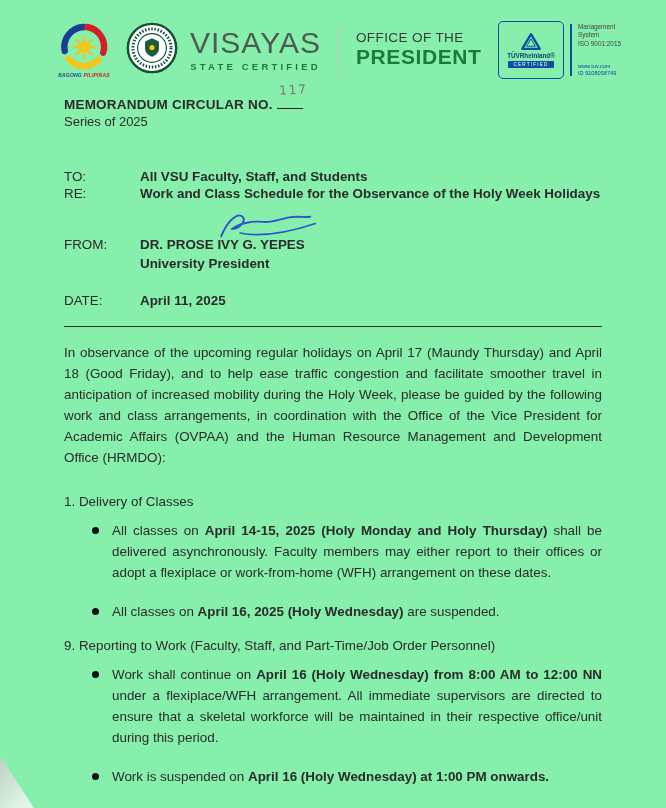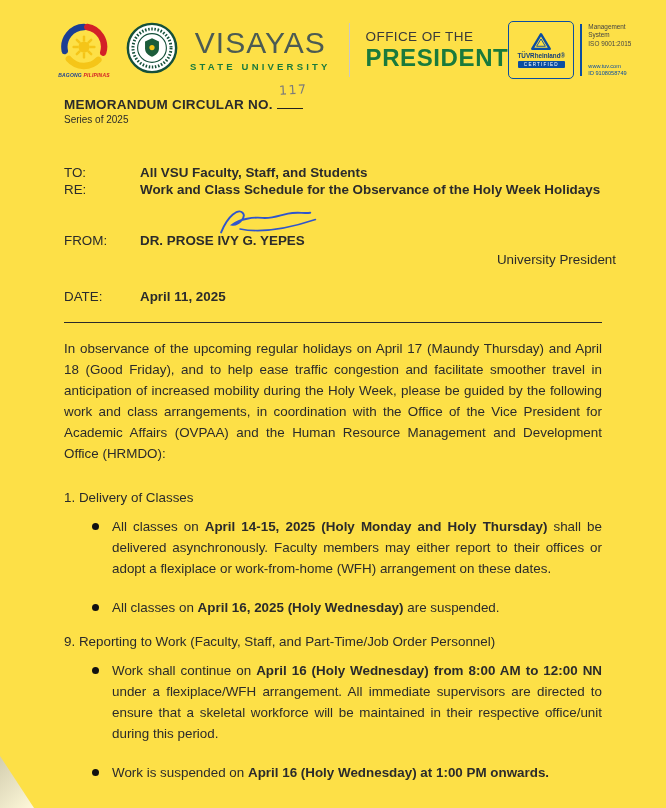--- a/index.html
+++ b/index.html
@@ -6,57 +6,57 @@
     --green:#1a7a3c;
     --tuv-blue:#0b4ea2;
     --ink:#2b2b2b;
     --signature-blue:#2f55cc;
     --seal-green:#15503a;
     --wordmark-gray:#4c5b53;
   }
   *{box-sizing:border-box;margin:0;padding:0;}
   html,body{margin:0;}
   body{width:666px;height:808px;background:#e9e9e9;font-family:"Liberation Sans",sans-serif;}
-  .page{position:relative;width:666px;height:808px;background:#fde047;color:var(--ink);overflow:hidden;}
+  .page{position:relative;width:666px;height:808px;background:#86efac;color:var(--ink);overflow:hidden;}
 
   
   .letterhead{display:flex;align-items:center;height:88px;padding:12px 26px 0 54px;}
   .lh-bagong{display:flex;flex-direction:column;align-items:center;width:60px;flex:none;}
   .lh-caption{font-size:5px;font-weight:bold;font-style:italic;white-space:nowrap;margin-top:1px;letter-spacing:.2px;}
   .lh-caption .w1{color:#1b3e94;} .lh-caption .w2{color:#d32027;}
   .lh-seal{margin-left:12px;flex:none;}
   .lh-wordmark{margin-left:12px;display:flex;flex-direction:column;align-items:center;flex:none;}
   .lh-wordmark .big{font-size:30px;line-height:1;color:var(--wordmark-gray);letter-spacing:1px;font-weight:500;}
   .lh-wordmark .sub{font-size:9.5px;color:var(--green);letter-spacing:3.2px;font-weight:bold;margin-top:3px;}
   .lh-vline{width:1px;height:54px;background:#c9c9c9;margin:0 16px 0 18px;flex:none;}
   .lh-office{flex:none;}
   .lh-office .l1{font-size:13.5px;color:#3a3a3a;letter-spacing:.4px;}
-  .lh-office .l2{font-size:24px;font-weight:bold;color:var(--green);letter-spacing:.6px;line-height:1.15;}
+  .lh-office .l2{font-size:21px;font-weight:bold;color:var(--green);letter-spacing:.6px;line-height:1.15;}
   .badge{margin-left:auto;display:flex;align-items:stretch;height:58px;flex:none;}
   .badge-box{border:1.6px solid var(--tuv-blue);border-radius:5px;width:66px;display:flex;flex-direction:column;align-items:center;justify-content:center;padding:2px;}
   .tuv-brand{font-size:6.3px;font-weight:bold;color:#123c7a;white-space:nowrap;margin-top:1px;}
   .tuv-cert{background:var(--tuv-blue);color:#fff;font-size:4.6px;letter-spacing:1.2px;padding:1px 6px;margin-top:2px;border-radius:1px;}
   .badge-vline{width:2px;background:var(--tuv-blue);margin:3px 6px;}
   .badge-right{display:flex;flex-direction:column;justify-content:space-between;padding:2px 0;width:62px;}
   .mgmt{font-size:6.4px;color:#444;line-height:1.3;}
   .site{font-size:5.6px;color:var(--tuv-blue);line-height:1.25;}
 
   
   .memo-line{margin:8px 64px 0;font-size:13.5px;font-weight:bold;letter-spacing:.2px;}
   .memo-blank{display:inline-block;width:26px;height:13px;border-bottom:1.7px solid #222;position:relative;margin-left:4px;vertical-align:baseline;}
   .memo-num{position:absolute;left:2px;top:-14px;font-weight:normal;color:#7b7b7b;font-size:12.5px;letter-spacing:1.5px;transform:rotate(-3deg);font-family:"DejaVu Sans",sans-serif;}
-  .series{margin:2px 64px 13px;font-size:10px;}
+  .series{margin:2px 64px 13px;font-size:13px;}
 
   
   .fields{margin:40px 50px 0 64px;}
   .frow{display:grid;grid-template-columns:76px 1fr;font-size:13.4px;line-height:1.25;}
   .frow.gap-re{margin-top:0;}
   .frow.gap-date{margin-top:20px;}
   .fval{font-weight:bold;white-space:nowrap;}
-  .from-title{font-weight:normal;margin-top:3px;text-align:right;}
+  .from-title{font-weight:bold;margin-top:3px;}
   .sigwrap{margin:6px 0 -8px 146px;height:36px;}
 
   .rule{margin:16px 64px 0;border:none;border-top:1.8px solid #2a2a2a;}
 
   
   .intro{margin:15px 64px 0;font-size:13.4px;line-height:21px;text-align:justify;}
   .sec-heading{margin:26px 64px 0;font-size:13.4px;}
   .sec-heading.second{margin-top:16px;}
   .bullets{list-style:none;margin:11px 64px 0 92px;}
   .bullets li{position:relative;padding-left:20px;font-size:13.4px;line-height:21px;text-align:justify;}
@@ -103,21 +103,21 @@
         <circle cx="28" cy="28" r="26" fill="#ffffff" stroke="#15503a" stroke-width="2.6"></circle>
         <circle cx="28" cy="28" r="15.5" fill="none" stroke="#15503a" stroke-width="1.2"></circle>
         <circle cx="28" cy="28" r="20.5" fill="none" stroke="#15503a" stroke-width="3.2" stroke-dasharray="1.6 1.8"></circle>
         <path d="M28 17.5 l7.5 3.6 v7.2 c0 5.4 -3.8 7.4 -7.5 9.2 c-3.7 -1.8 -7.5 -3.8 -7.5 -9.2 v-7.2 z" fill="#1c5c3a"></path>
         <circle cx="28" cy="27.5" r="2.8" fill="#f5c518"></circle>
       </svg>
     </div>
 
     <div class="lh-wordmark">
       <div class="big">VISAYAS</div>
-      <div class="sub">STATE UNIVERSITY</div>
+      <div class="sub">STATE CERTIFIED</div>
     </div>
 
     <div class="lh-vline"></div>
 
     <div class="lh-office">
       <div class="l1">OFFICE OF THE</div>
       <div class="l2">PRESIDENT</div>
     </div>
 
     <div class="badge">

